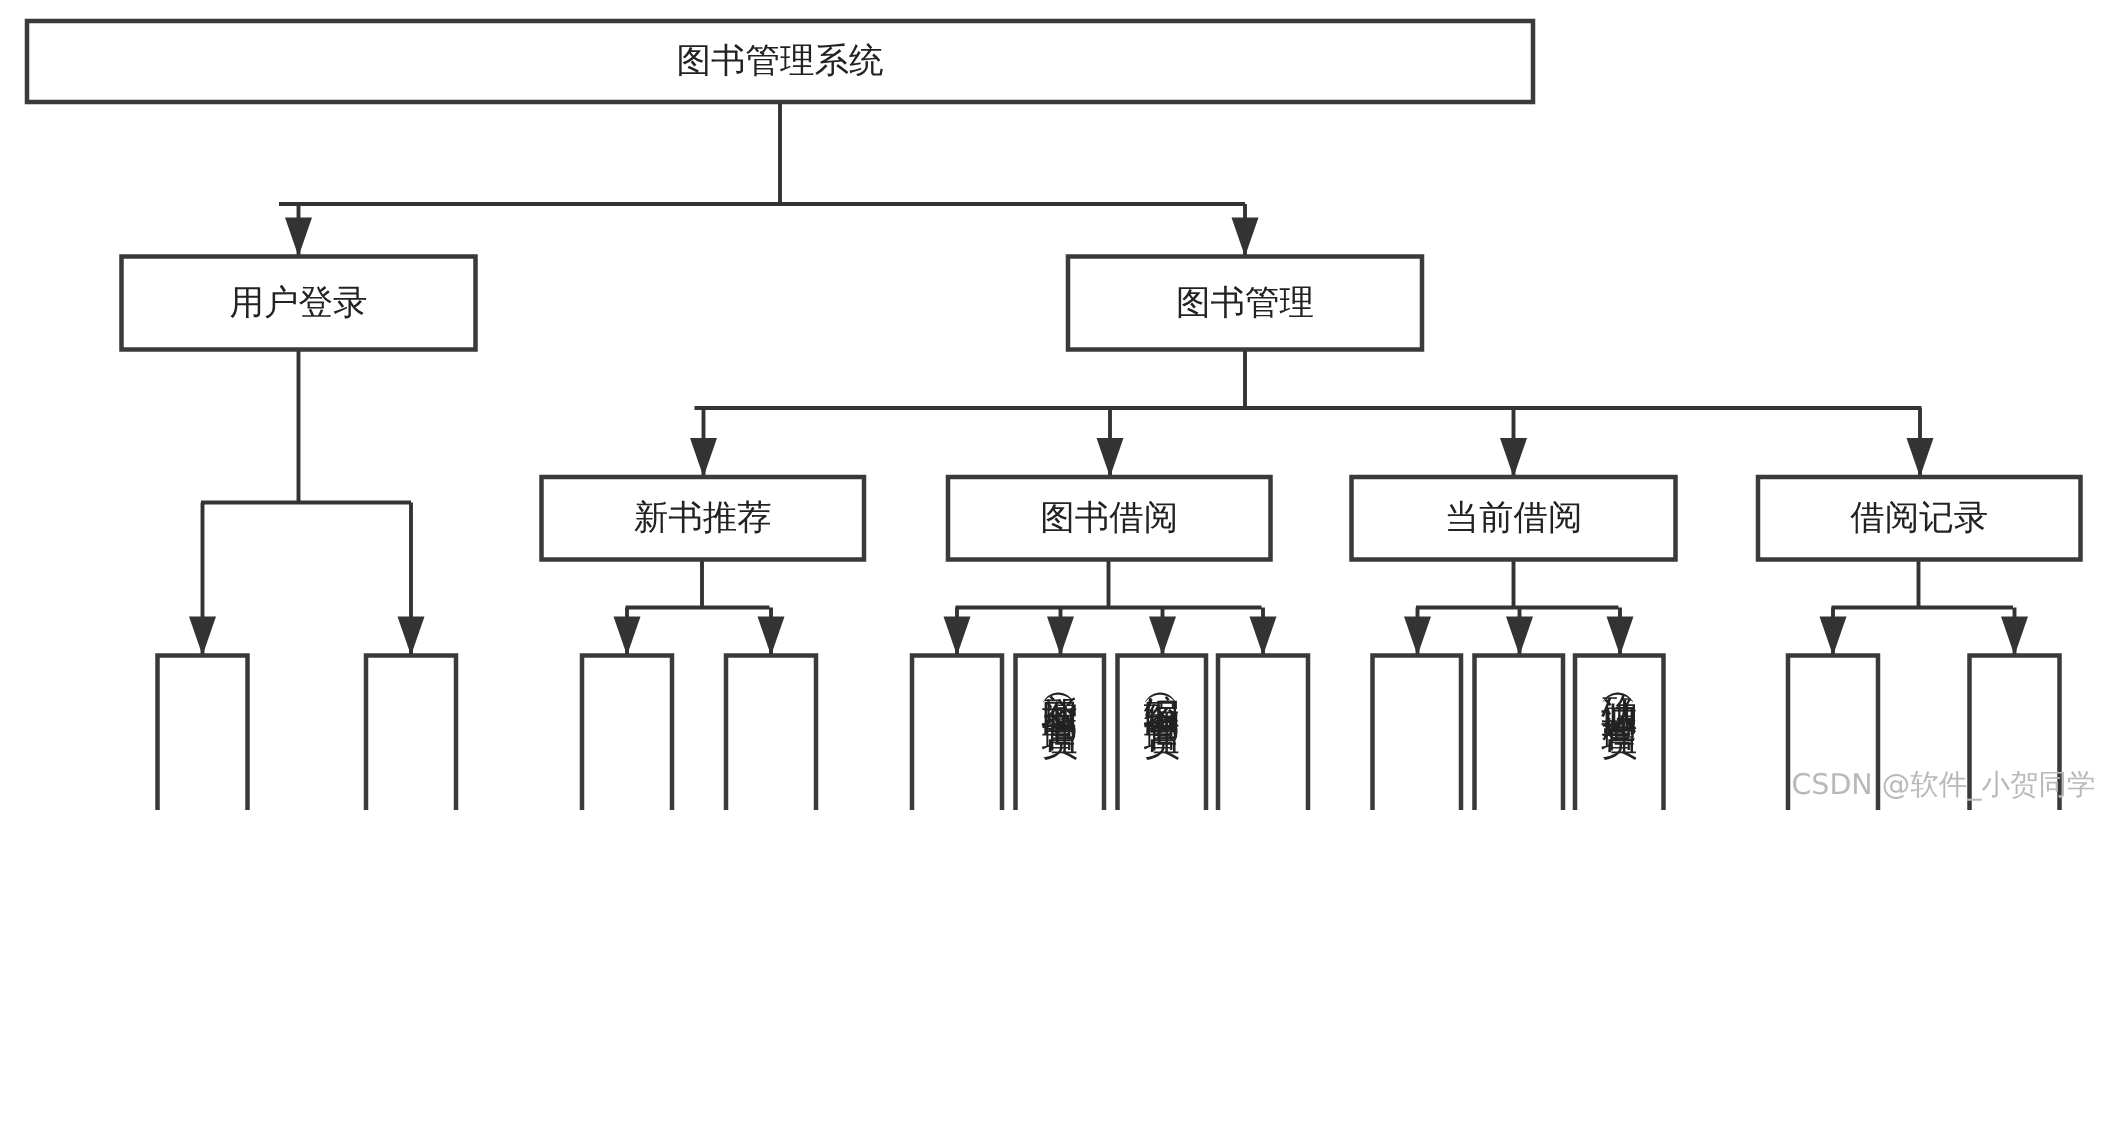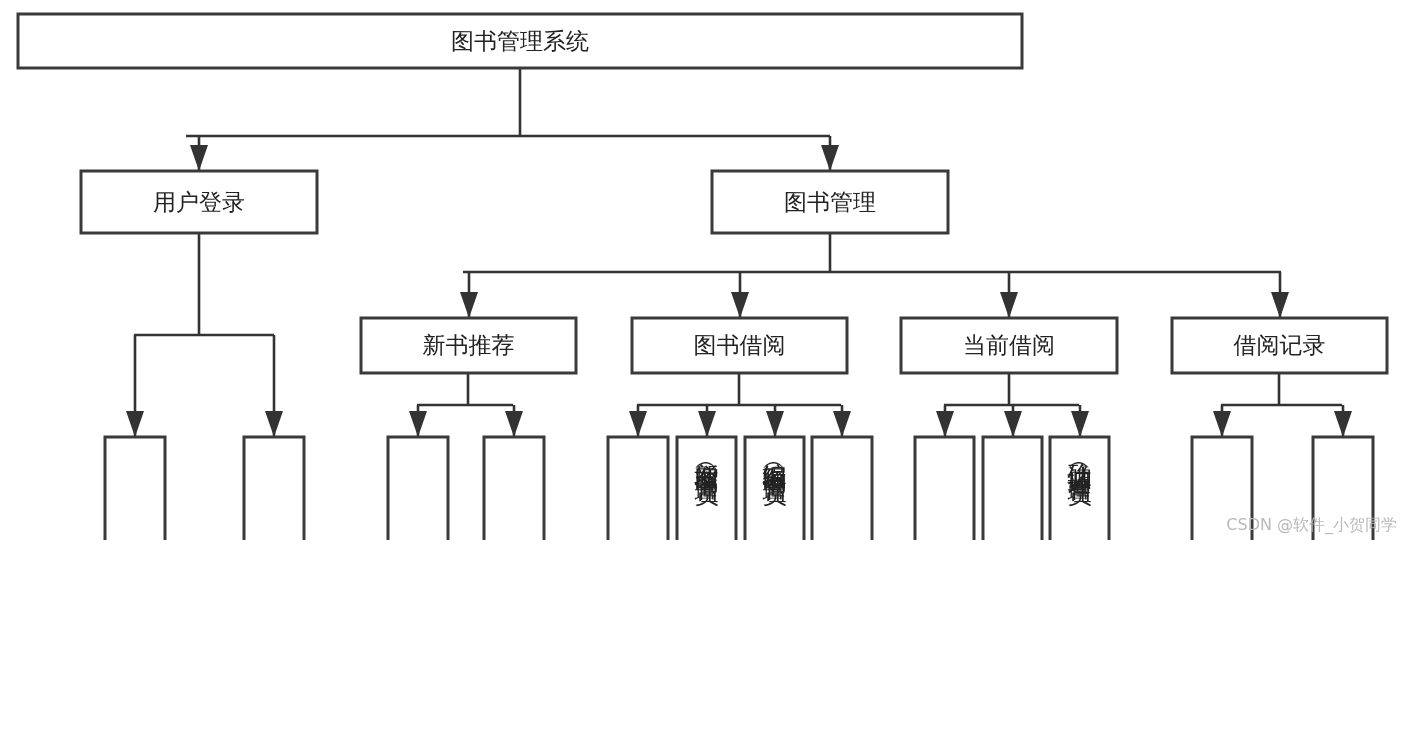--- a/index.html
+++ b/index.html
@@ -74,21 +74,21 @@
     color: #222222;
     letter-spacing: 3px;
     line-height: 1;
     white-space: nowrap;
   }
   .watermark {
     position: absolute;
     right: 8px;
     bottom: 4px;
     font-family: "DejaVu Sans", "Liberation Sans", sans-serif;
-    font-size: 16px;
+    font-size: 19px;
     color: #b9b9b9;
     white-space: nowrap;
     user-select: none;
   }
 </style>
 </head>
 <body>
 
 <div id="diagram-root">
 

